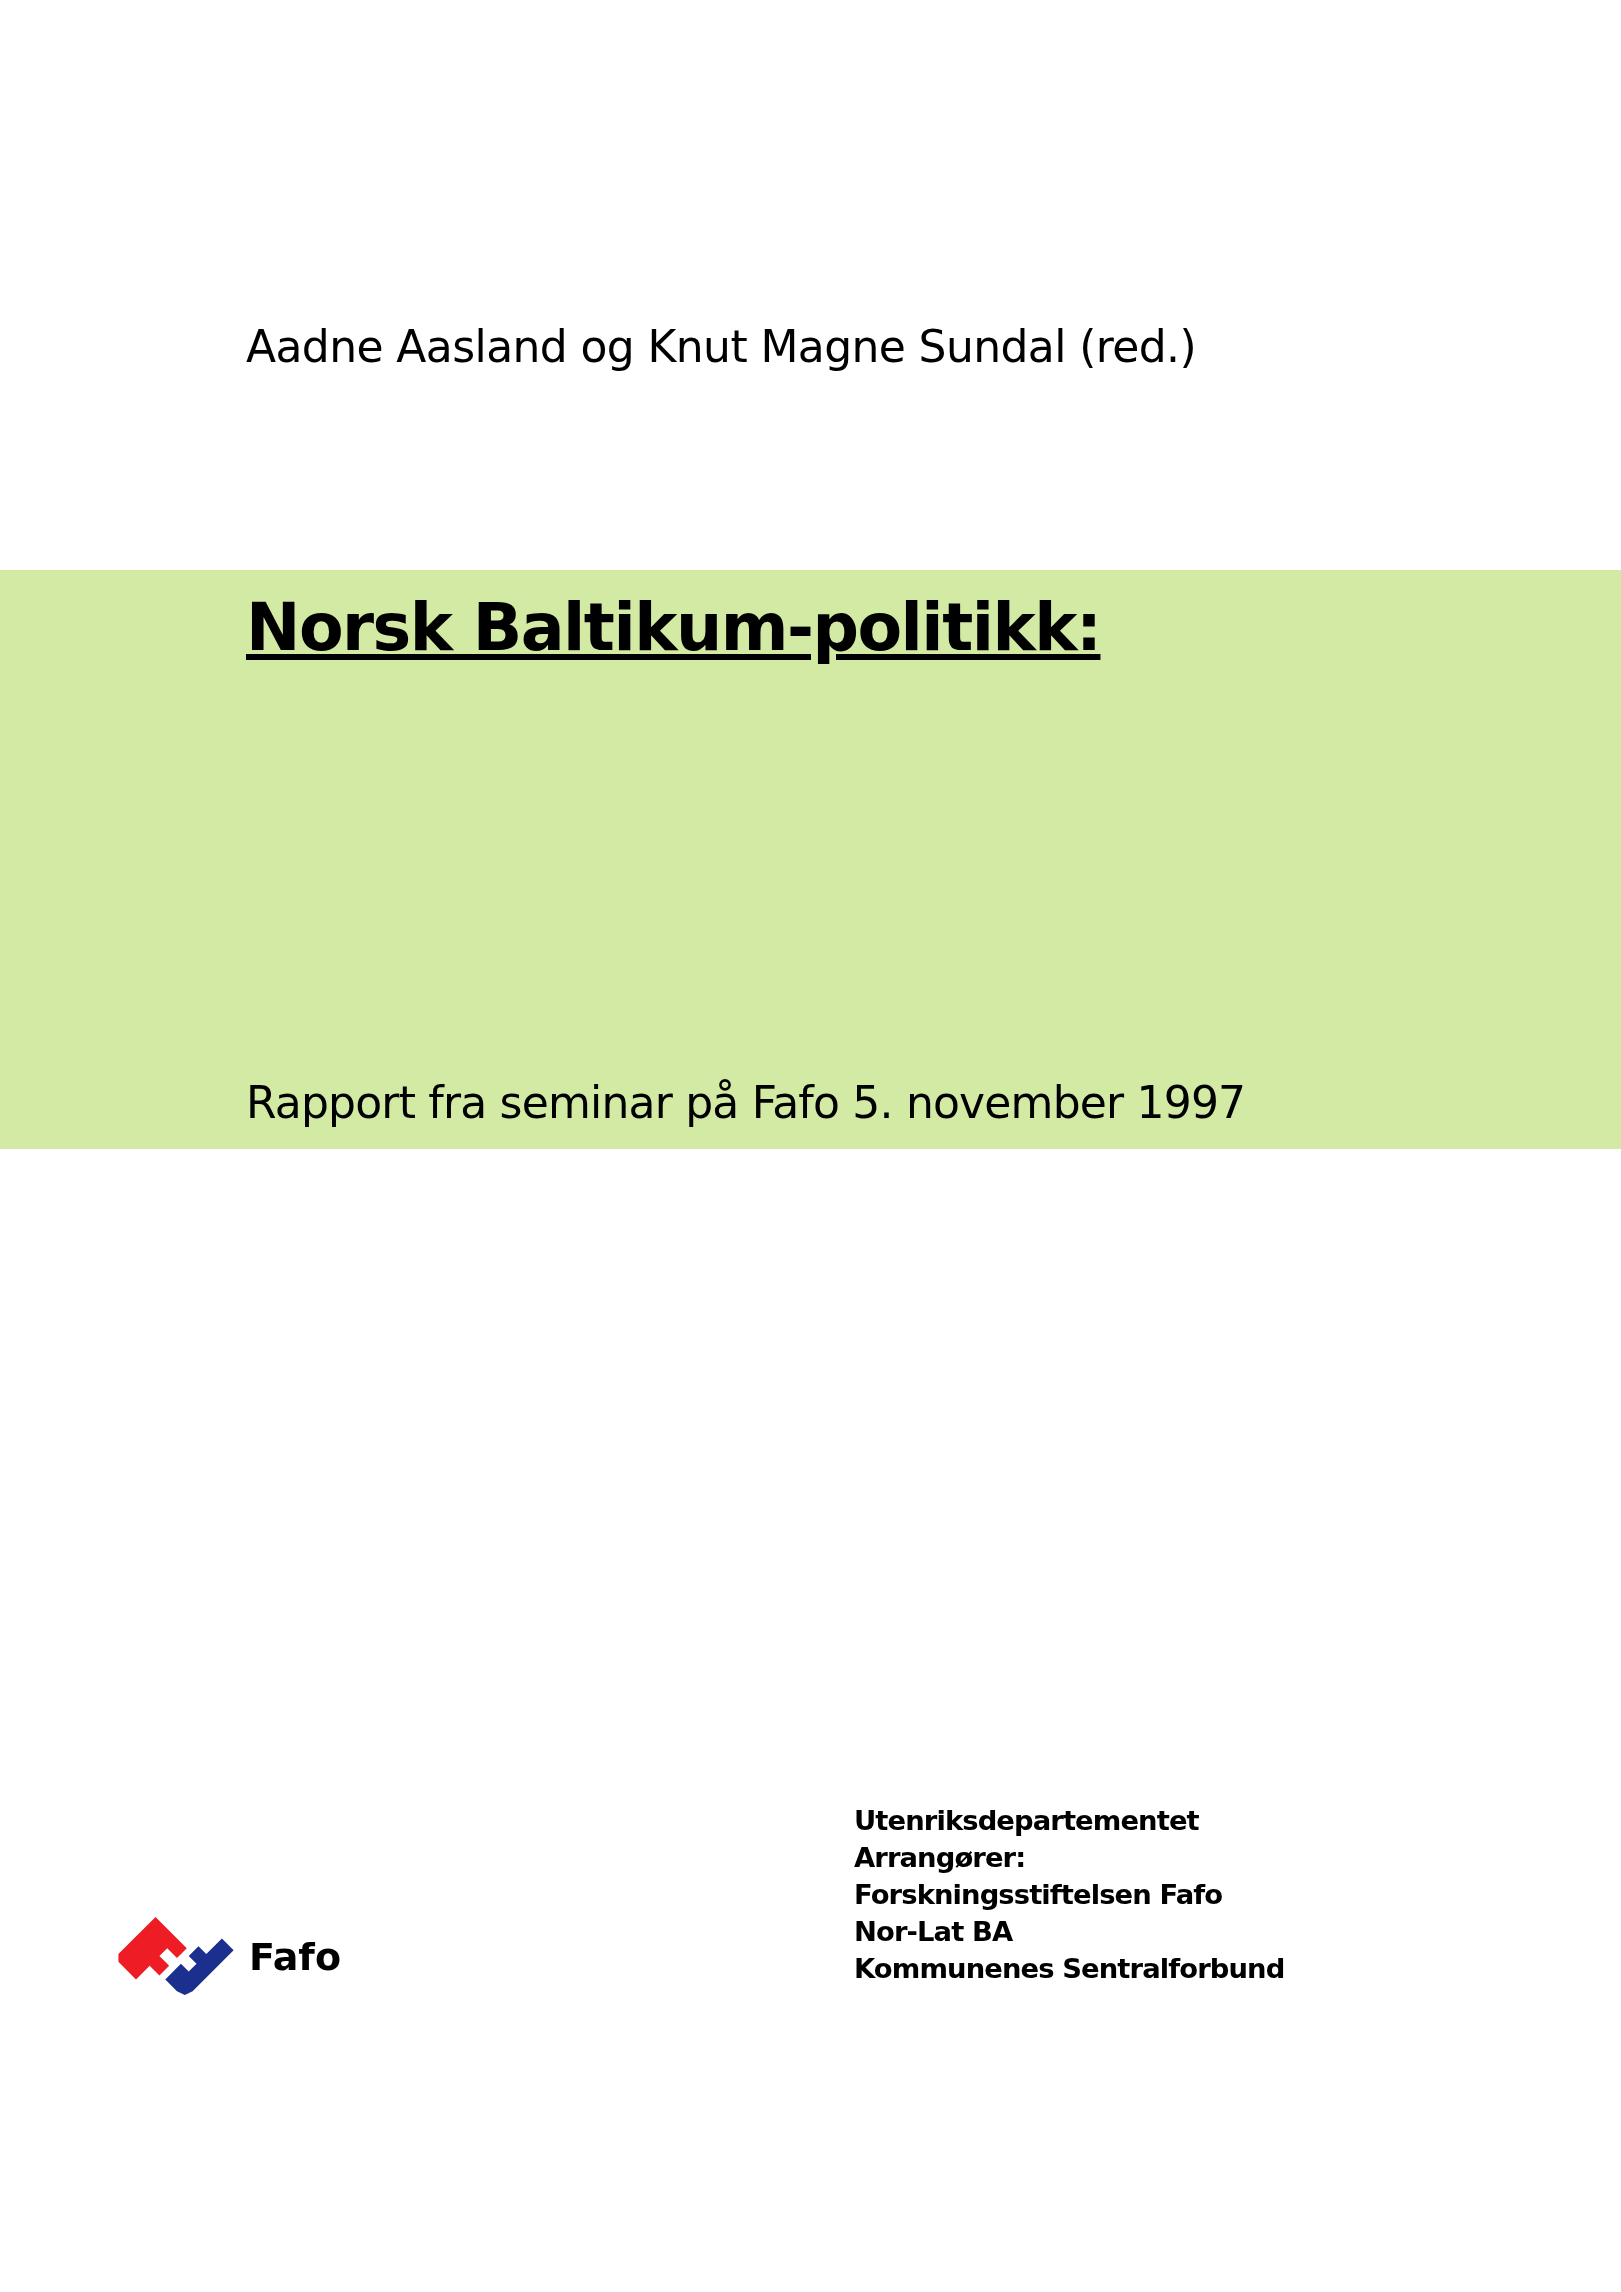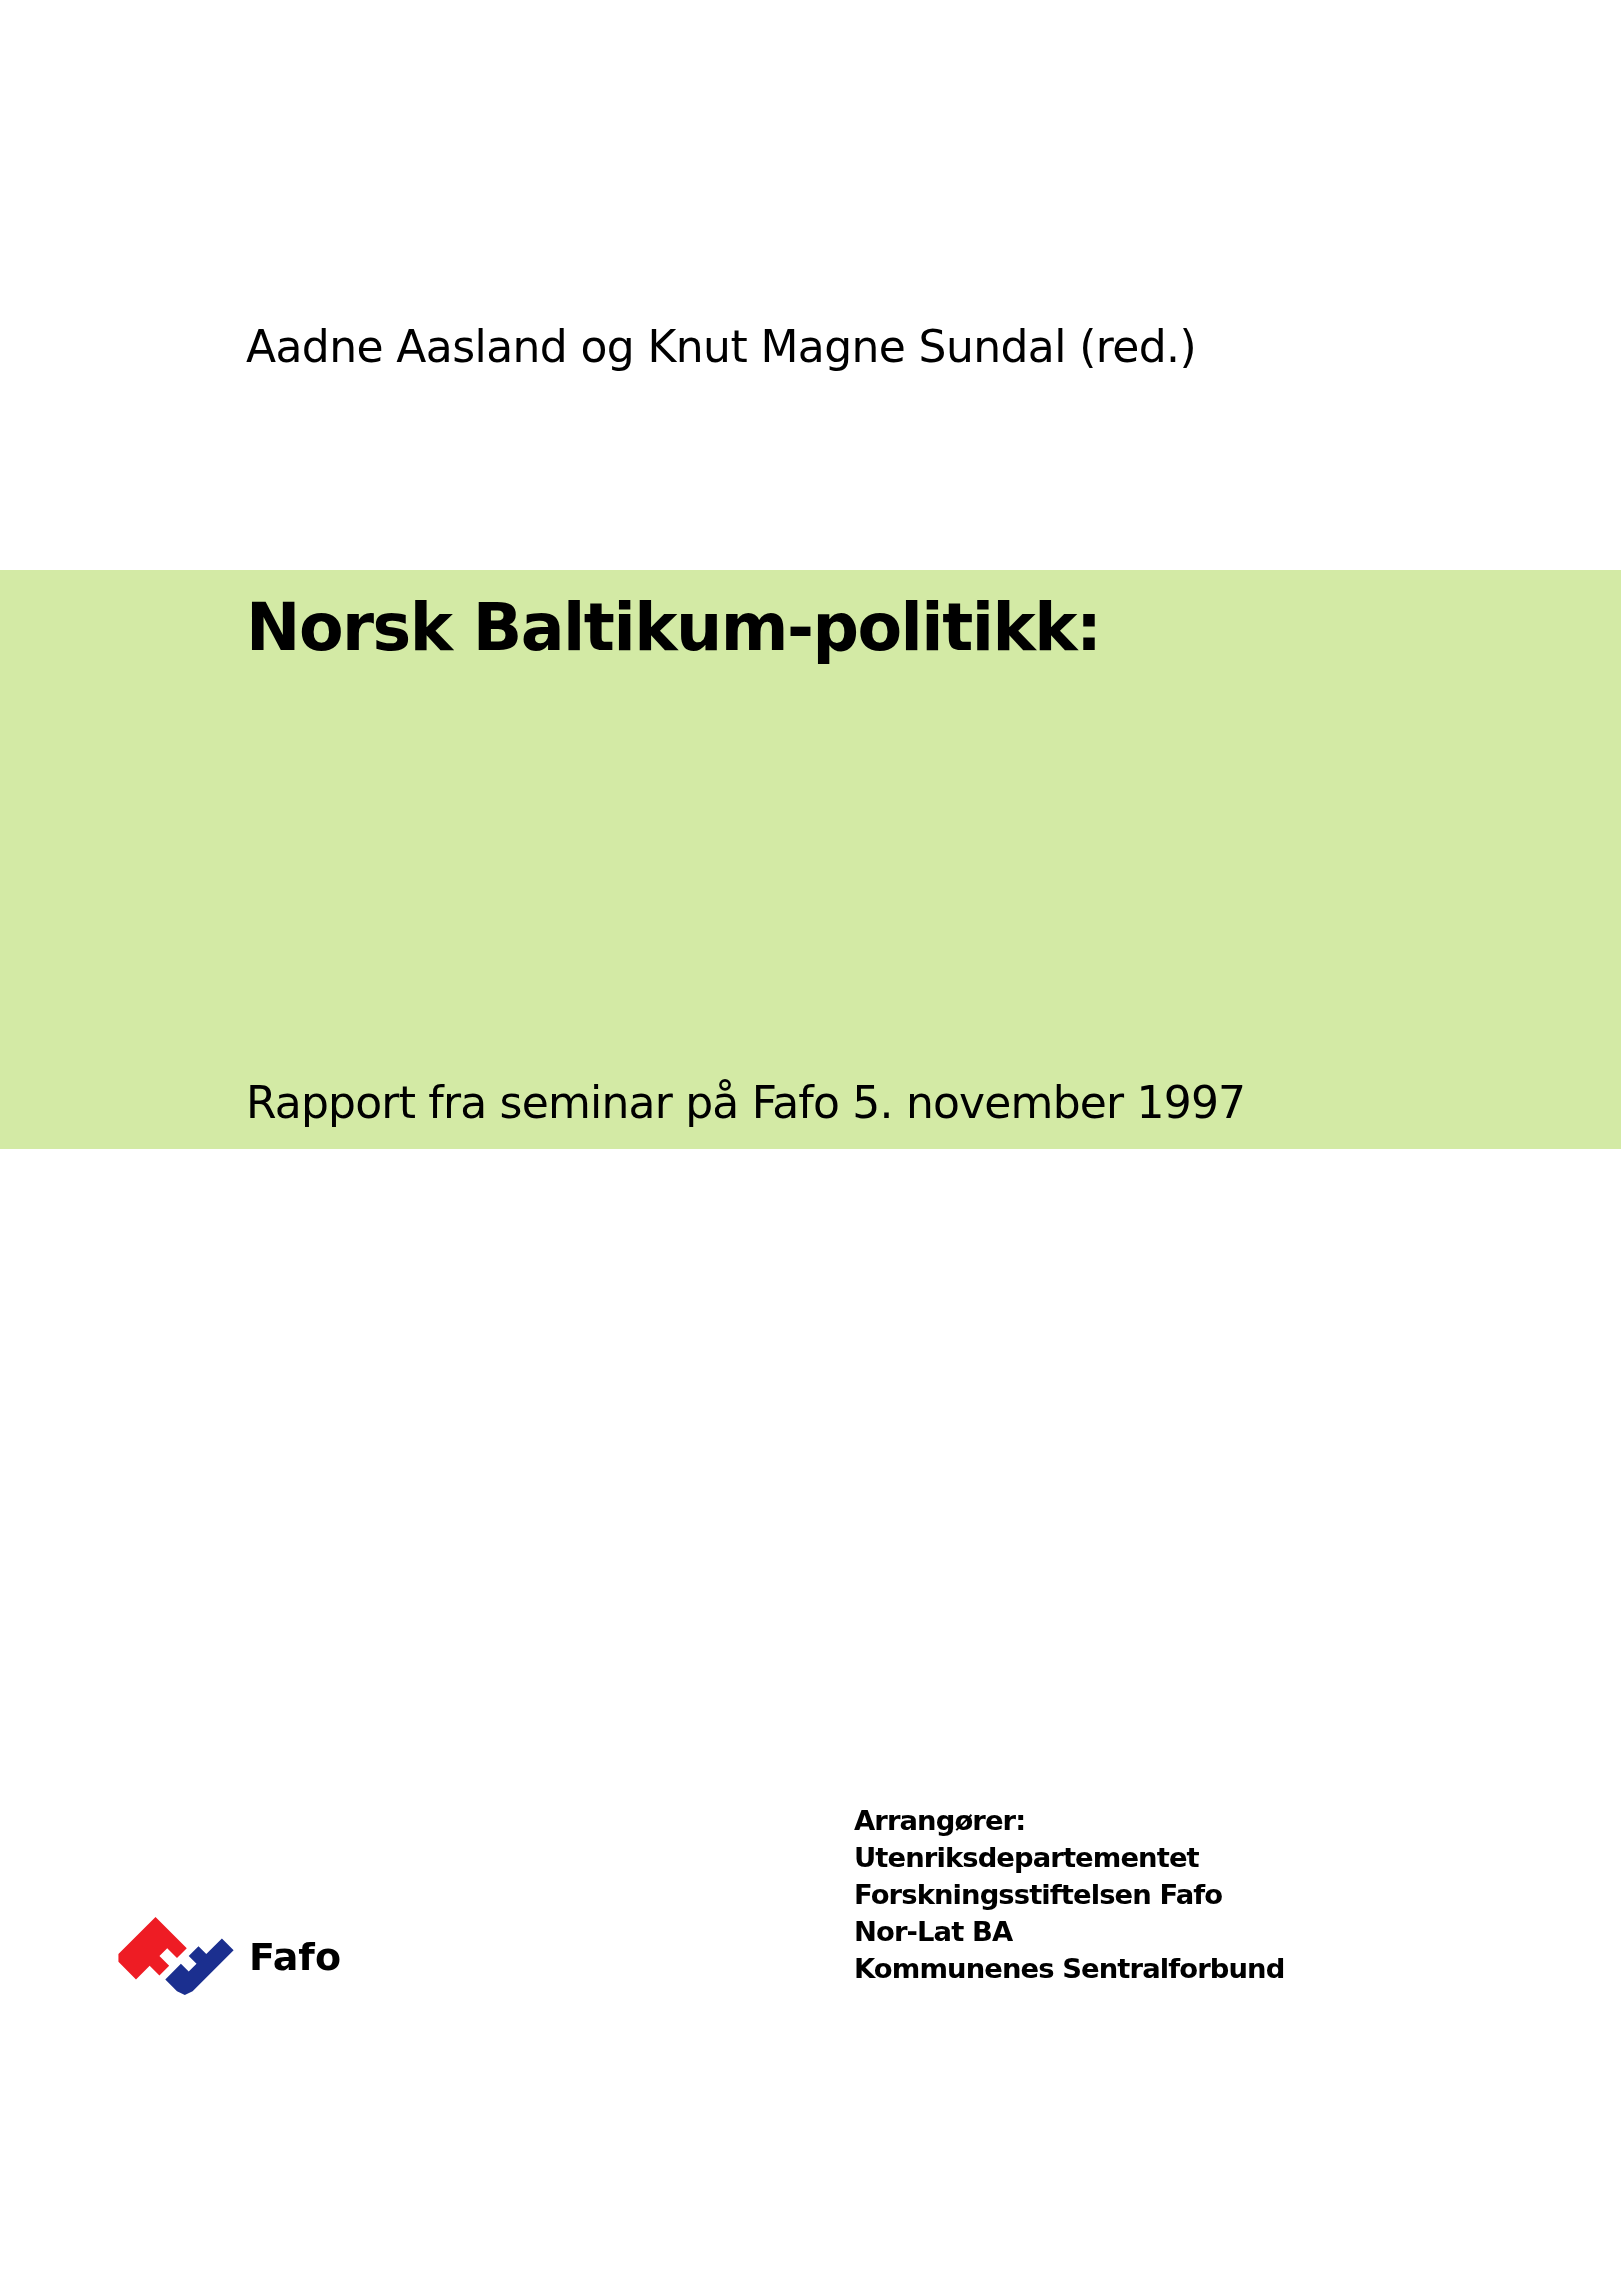--- a/index.html
+++ b/index.html
@@ -34,21 +34,21 @@
     position: absolute;
     left: 246px;
     top: 585px;
     margin: 0;
     font-size: 65px;
     line-height: 85px;
     font-weight: bold;
     letter-spacing: -1.5px;
     white-space: nowrap;
   }
-  .title span { display: block; }
+  .title span { display: block; text-decoration: underline; }
   .subtitle {
     position: absolute;
     left: 246px;
     top: 1068px;
     font-size: 44px;
     line-height: 69px;
     letter-spacing: -0.8px;
     white-space: nowrap;
   }
   .logo {
@@ -97,19 +97,19 @@
   <svg width="122" height="82" viewBox="0 0 124 84">
 
     <polygon fill="#ee1c24" points="2,40 40,2 72,34 62,44 52,34 44,42 54,52 44,62 34,52 20,66 2,48"></polygon>
 
     <polygon fill="#1b2f8f" points="50,66 66,50 74,58 82,50 74,42 84,32 92,40 108,24 120,36 78,78 70,82 62,78"></polygon>
   </svg>
   <div class="logo-text">Fafo</div>
 </div>
 
 <div class="organizers">
+  <div>Utenriksdepartementet</div>
   <div>Arrangører:</div>
-  <div>Utenriksdepartementet</div>
   <div>Forskningsstiftelsen Fafo</div>
   <div>Nor-Lat BA</div>
   <div>Kommunenes Sentralforbund</div>
 </div>
 
 
 </body></html>

